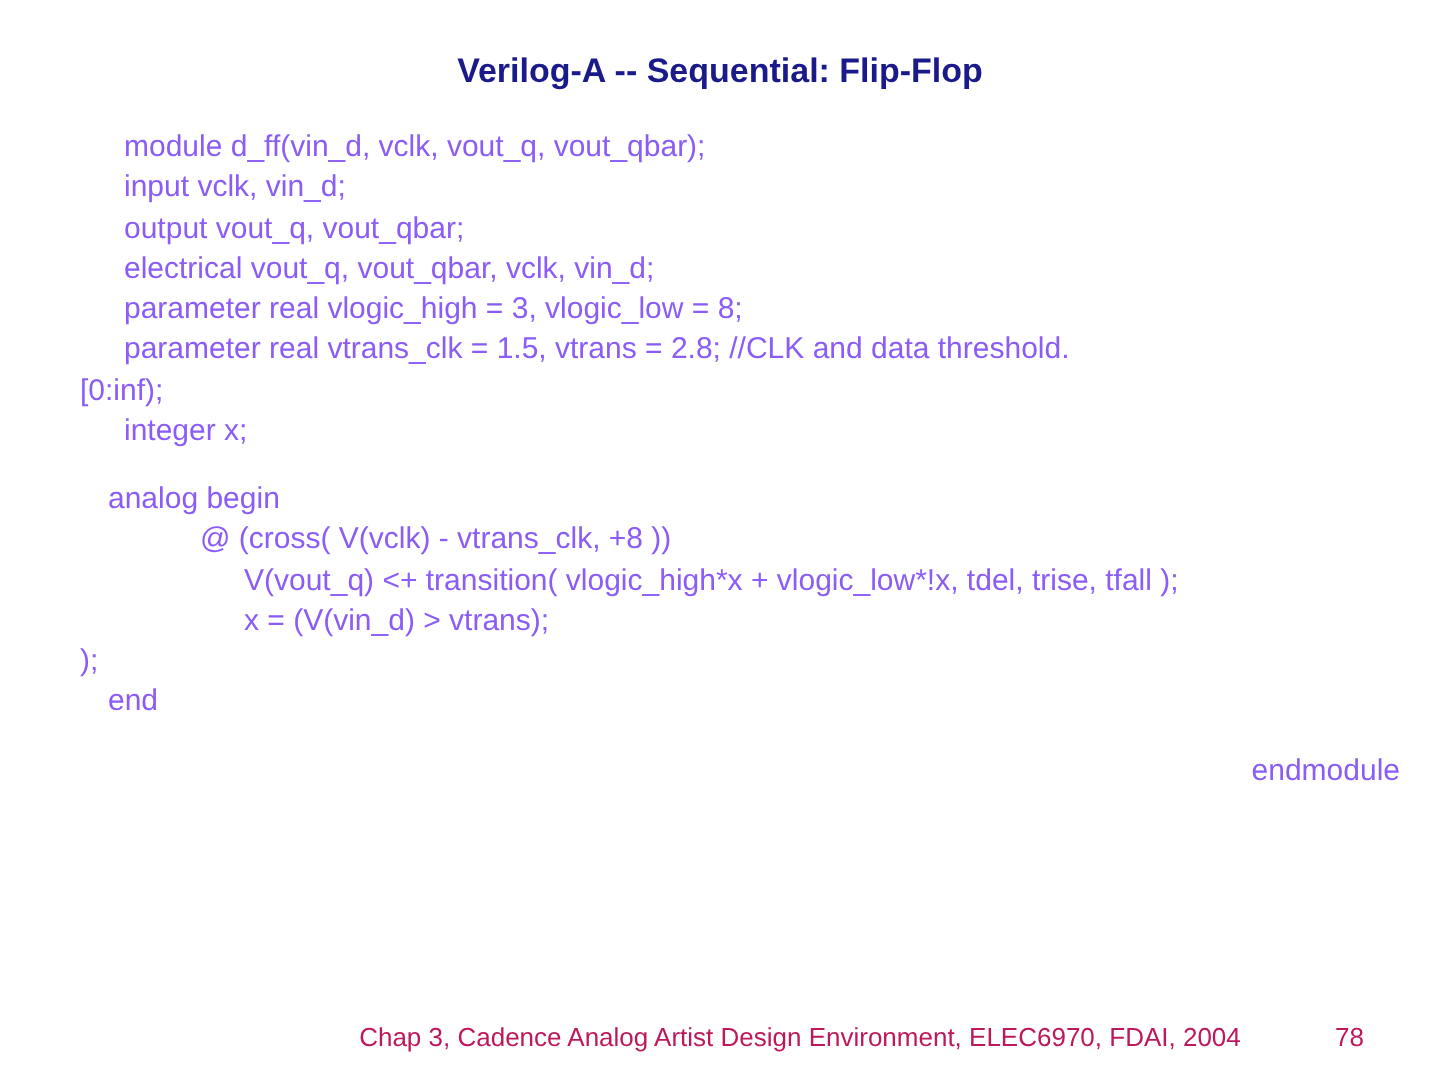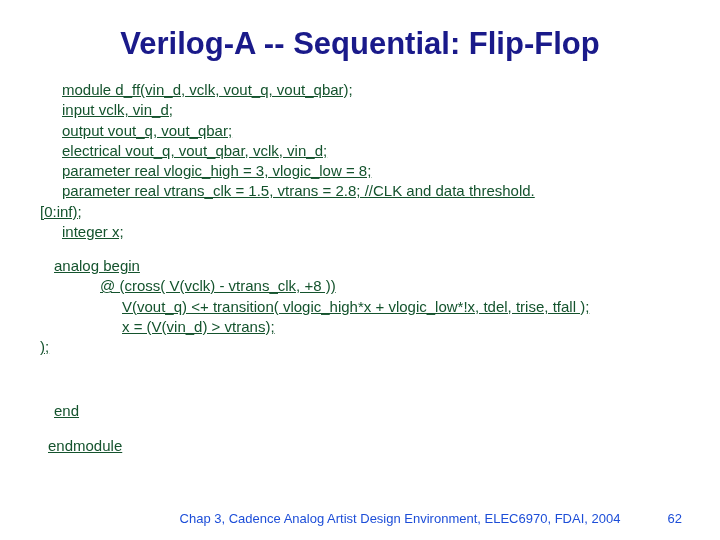--- a/index.html
+++ b/index.html
@@ -8,44 +8,43 @@
       height: 540px;
       background: #fff;
       font-family: Arial, Helvetica, sans-serif;
       position: relative;
       overflow: hidden;
     }
     .title {
       text-align: center;
       color: #1a1a8a;
       font-weight: bold;
-      font-size: 31px;
+      font-size: 17px;
       padding-top: 26px;
       padding-bottom: 18px;
     }
     .code-block {
       padding-left: 40px;
       padding-right: 20px;
       font-size: 15px;
       line-height: 1.35;
-      color: #14532d;
-      text-decoration: underline;
+      color: #8b5cf6;
     }
     .indent1 { padding-left: 22px; }
     .noindent { padding-left: 0; }
     .spacer { height: 14px; }
     .analog-body { padding-left: 60px; }
     .analog-body2 { padding-left: 82px; }
     .footer {
       position: absolute;
       bottom: 14px;
       left: 0;
       right: 0;
       font-size: 13px;
-      color: #1d4ed8;
+      color: #be185d;
       margin-top: 12px;
     }
     .footer-text {
       text-align: center;
       padding-left: 80px;
     }
     .page-num {
       position: absolute;
       right: 38px;
       bottom: 0;
@@ -64,21 +63,21 @@
   <div class="indent1">parameter real vlogic_high = 3, vlogic_low = 8;</div>
   <div class="indent1">parameter real vtrans_clk = 1.5, vtrans = 2.8; //CLK and data threshold.</div>
   <div class="noindent">[0:inf);</div>
   <div class="indent1">integer x;</div>
   <div class="spacer"></div>
   <div style="padding-left:14px;">analog begin</div>
   <div class="analog-body">@ (cross( V(vclk) - vtrans_clk, +8 ))</div>
   <div class="analog-body2">V(vout_q) &lt;+ transition( vlogic_high*x + vlogic_low*!x, tdel, trise, tfall );</div>
   <div class="analog-body2">x = (V(vin_d) &gt; vtrans);</div>
   <div class="noindent">);</div>
-  <div style="padding-left:14px;margin-top:44px;">end</div>
+  <div style="padding-left:14px;">end</div>
   <div class="spacer"></div>
-  <div style="padding-left:8px;">endmodule</div>
+  <div style="padding-left:8px;text-align:right;">endmodule</div>
 </div>
 
 <div class="footer">
   <div class="footer-text">Chap 3, Cadence Analog Artist Design Environment, ELEC6970, FDAI, 2004</div>
-  <div class="page-num">62</div>
+  <div class="page-num">78</div>
 </div>
 
 </body></html>

